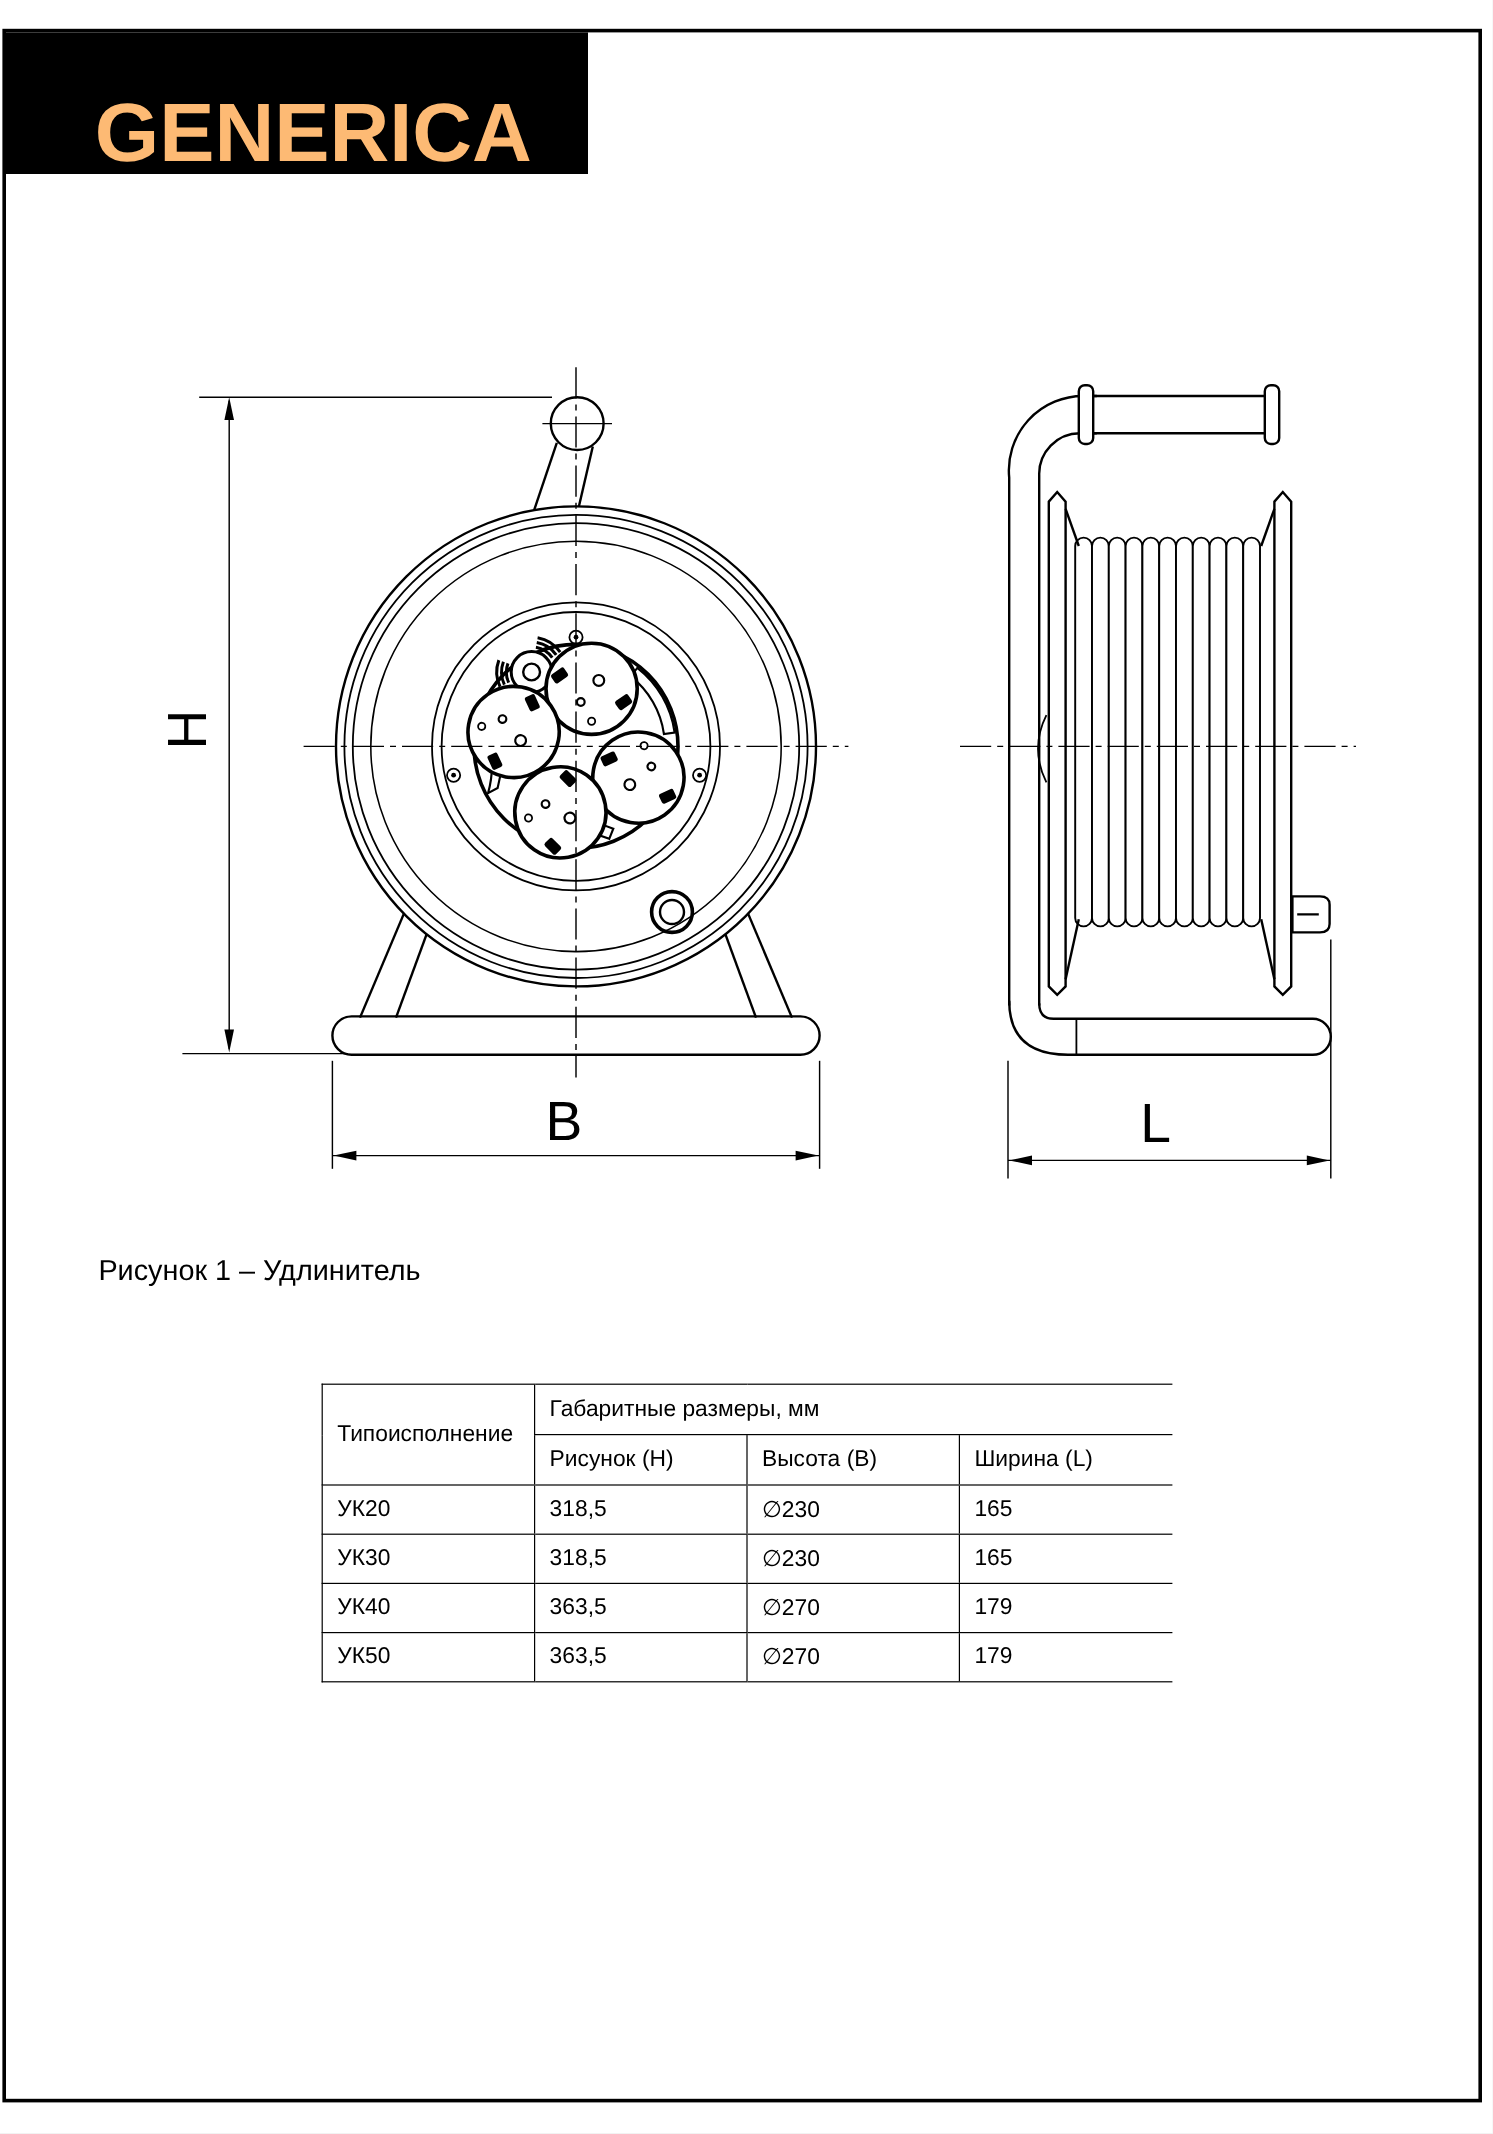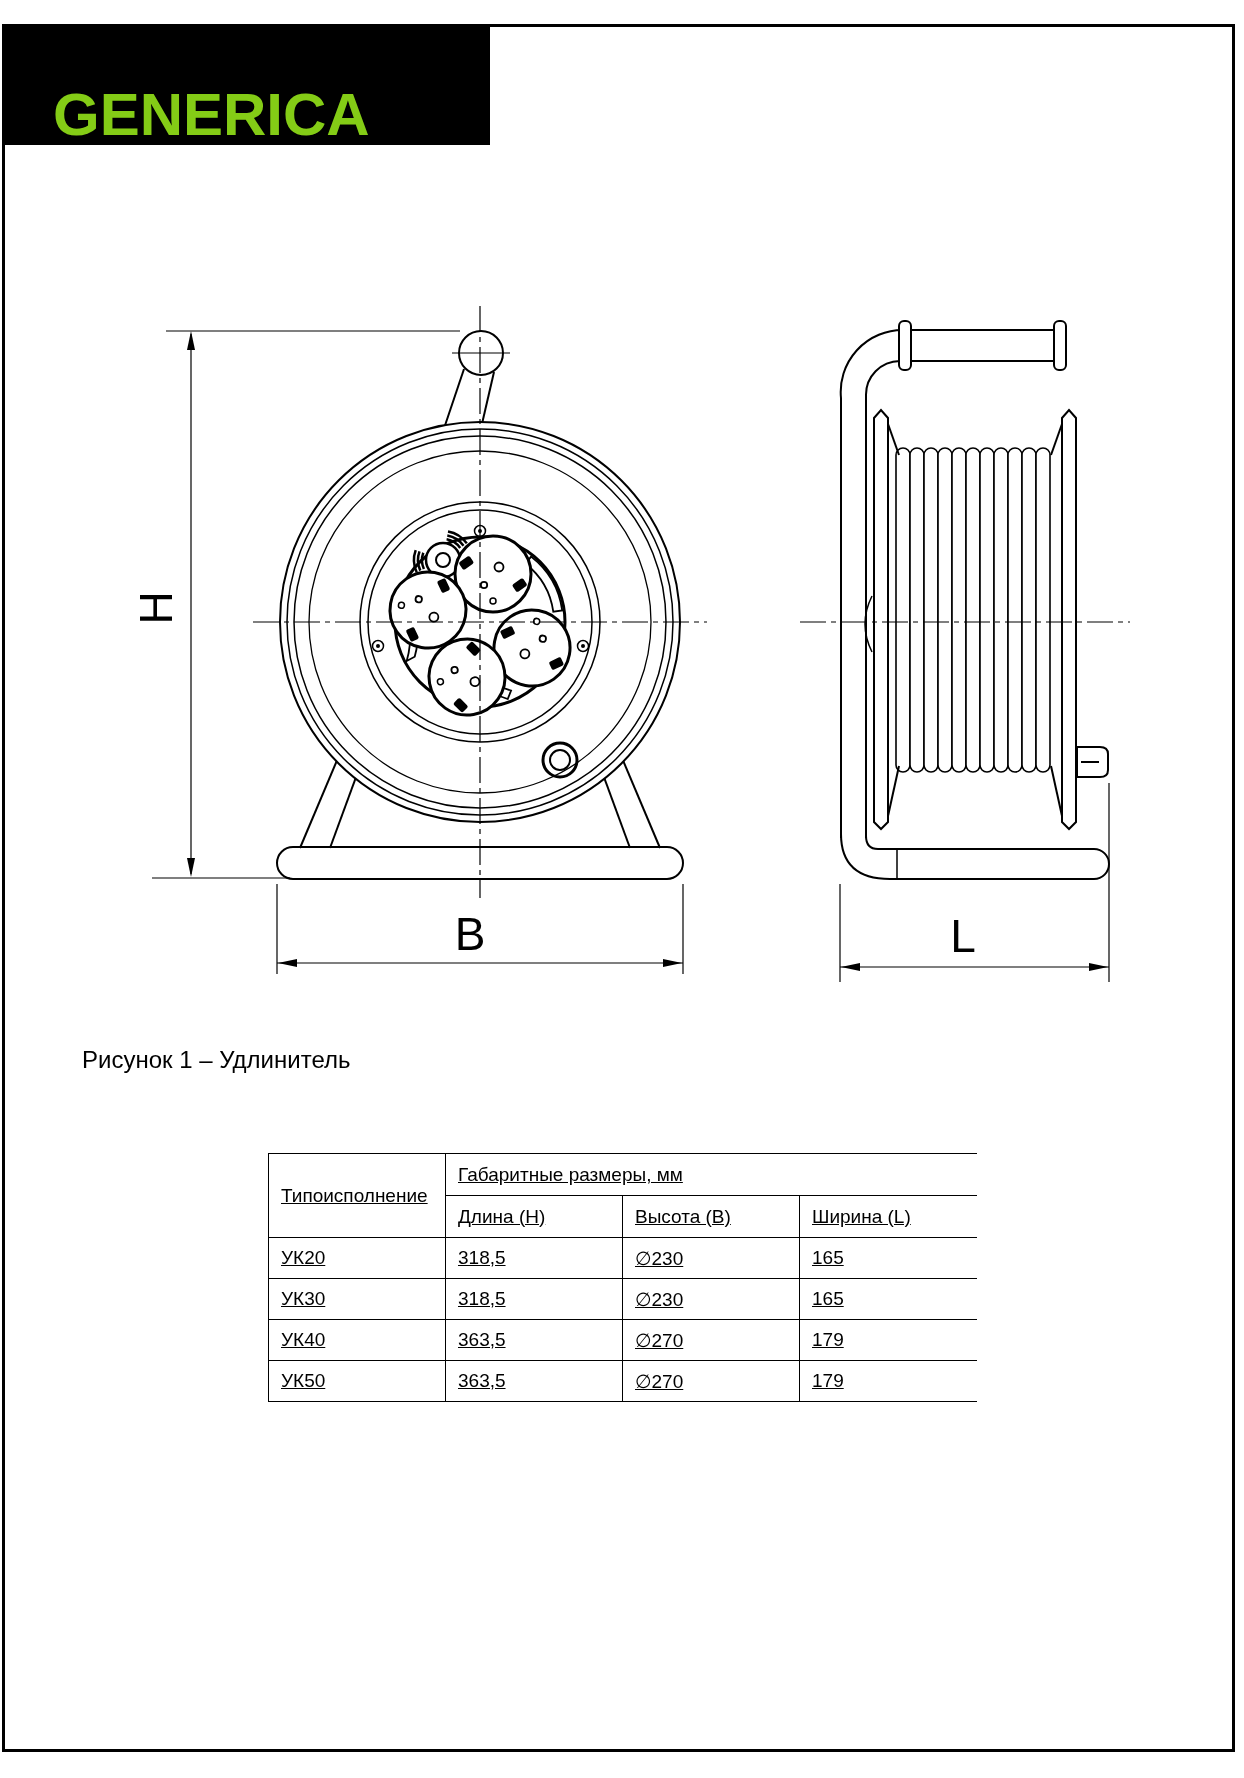--- a/index.html
+++ b/index.html
@@ -8,35 +8,35 @@
     font-family:"Liberation Sans", sans-serif;color:#000;overflow:hidden;
   }
   .frame{
     position:absolute;left:2px;top:24px;width:1233px;height:1728px;
     border:3px solid #000;box-sizing:border-box;
   }
   .logo-box{
     position:absolute;left:5px;top:27px;width:485px;height:118px;background:#000;
   }
   .logo-text{
-    position:absolute;left:48px;bottom:0px;
-    font-size:60px;font-weight:700;letter-spacing:0px;color:#84cc16;line-height:1;
+    position:absolute;left:74px;bottom:0px;
+    font-size:69px;font-weight:700;letter-spacing:0px;color:#fdba74;line-height:1;
   }
   .caption{
     position:absolute;left:82px;top:1046px;font-size:24px;color:#000;
   }
   .dim-table{
     position:absolute;left:268px;top:1153px;
     border-collapse:collapse;table-layout:fixed;
     font-size:19px;
   }
   .dim-table td,.dim-table th{
     border:1px solid #000;border-right:none;
     font-weight:normal;text-align:left;vertical-align:middle;
-    padding:0 0 0 12px;box-sizing:border-box;text-decoration:underline;
+    padding:0 0 0 12px;box-sizing:border-box;
   }
   .dim-table col{width:177px;}
   .dim-table .hrow1{height:42px;}
   .dim-table .hrow2{height:42px;}
   .dim-table .drow{height:41px;padding-left:40px;}
   svg text{font-family:"Liberation Sans", sans-serif;}
   .drawing{position:absolute;left:0;top:0;}
 </style>
 </head>
 <body>
@@ -209,21 +209,21 @@
         <col>
         <col>
         <col>
       </colgroup>
     <tbody>
         <tr class="hrow1">
       <th rowspan="2">Типоисполнение</th>
       <th colspan="3">Габаритные размеры, мм</th>
     </tr>
     <tr class="hrow2">
-      <th>Длина (H)</th>
+      <th>Рисунок (H)</th>
       <th>Высота (B)</th>
       <th>Ширина (L)</th>
     </tr>
     <tr class="drow">
       <td>УК20</td>
       <td>318,5</td>
       <td>∅230</td>
       <td>165</td>
     </tr>
     <tr class="drow">

